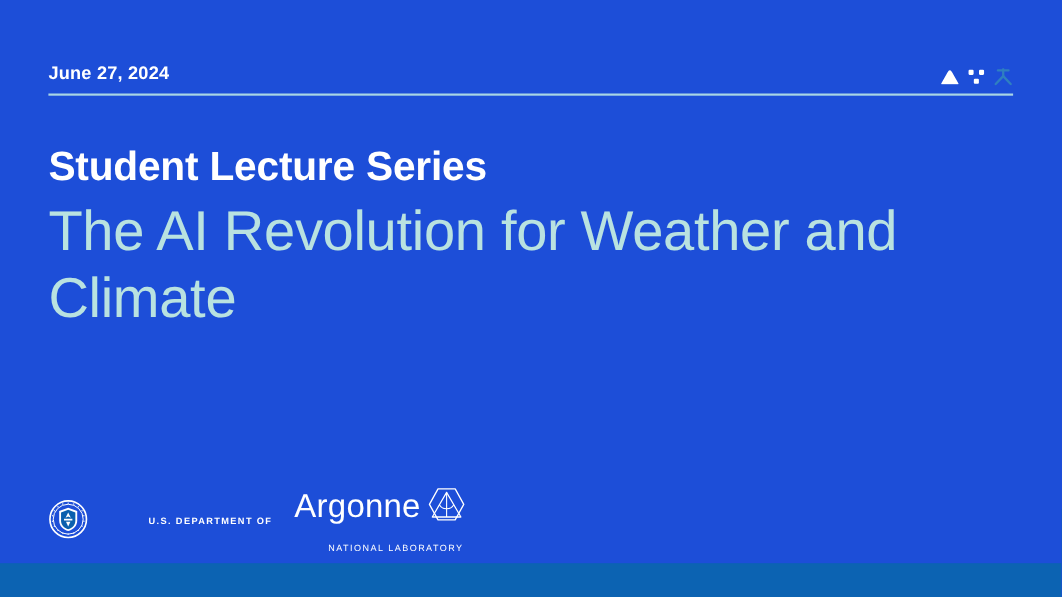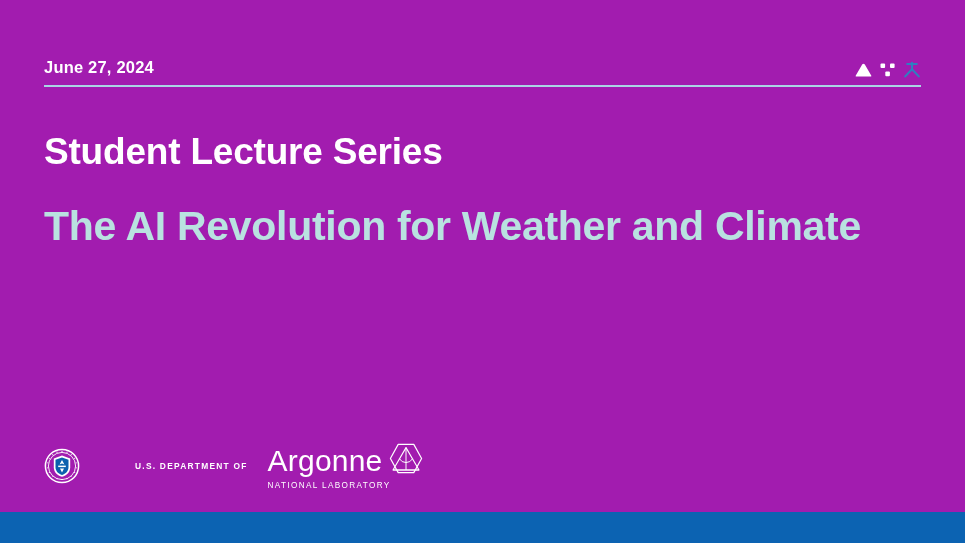--- a/index.html
+++ b/index.html
@@ -11,21 +11,21 @@
     height: 543px;
     overflow: hidden;
     font-family: "Liberation Sans", sans-serif;
     background: #0b60ae;
   }
 
   .slide {
     position: relative;
     width: 965px;
     height: 543px;
-    background: #a21caf;
+    background: #1d4ed8;
     box-sizing: border-box;
     overflow: hidden;
   }
 
   
   .bottom-band {
     position: absolute;
     left: 0;
     bottom: 0;
     width: 965px;
@@ -80,24 +80,24 @@
     font-size: 37px;
     font-weight: bold;
     color: #ffffff;
     letter-spacing: -0.2px;
     white-space: nowrap;
     text-align: center;
   }
   .main-title {
     position: absolute;
     left: 44px;
-    top: 196px;
+    top: 179px;
     width: 840px;
-    font-size: 41px;
-    font-weight: bold;
+    font-size: 51px;
+    font-weight: normal;
     line-height: 61px;
     color: #b9e2e0;
     letter-spacing: -0.3px;
   }
 
   
   .logos {
     position: absolute;
     left: 44px;
     top: 443px;
@@ -132,21 +132,21 @@
     font-weight: bold;
     color: #ffffff;
     letter-spacing: -0.3px;
     line-height: 0.92;
     white-space: nowrap;
   }
 
   .argonne-logo {
     display: flex;
     flex-direction: column;
-    align-items: flex-start;
+    align-items: flex-end;
     position: relative;
     padding-bottom: 2px;
   }
   .argonne-top {
     display: flex;
     align-items: center;
     gap: 7px;
   }
   .argonne-word {
     font-size: 30px;
@@ -154,21 +154,21 @@
     font-weight: normal;
     letter-spacing: 0.2px;
     line-height: 1;
     white-space: nowrap;
   }
   .argonne-mark { display: block; }
   .argonne-sub {
     font-size: 8.2px;
     color: #ffffff;
     letter-spacing: 1.35px;
-    margin-top: 3px;
+    margin-top: 15px;
     margin-right: 2px;
     white-space: nowrap;
   }
 </style>
 </head>
 <body>
 
 <div class="slide">
 
   <div class="bottom-band"></div>

